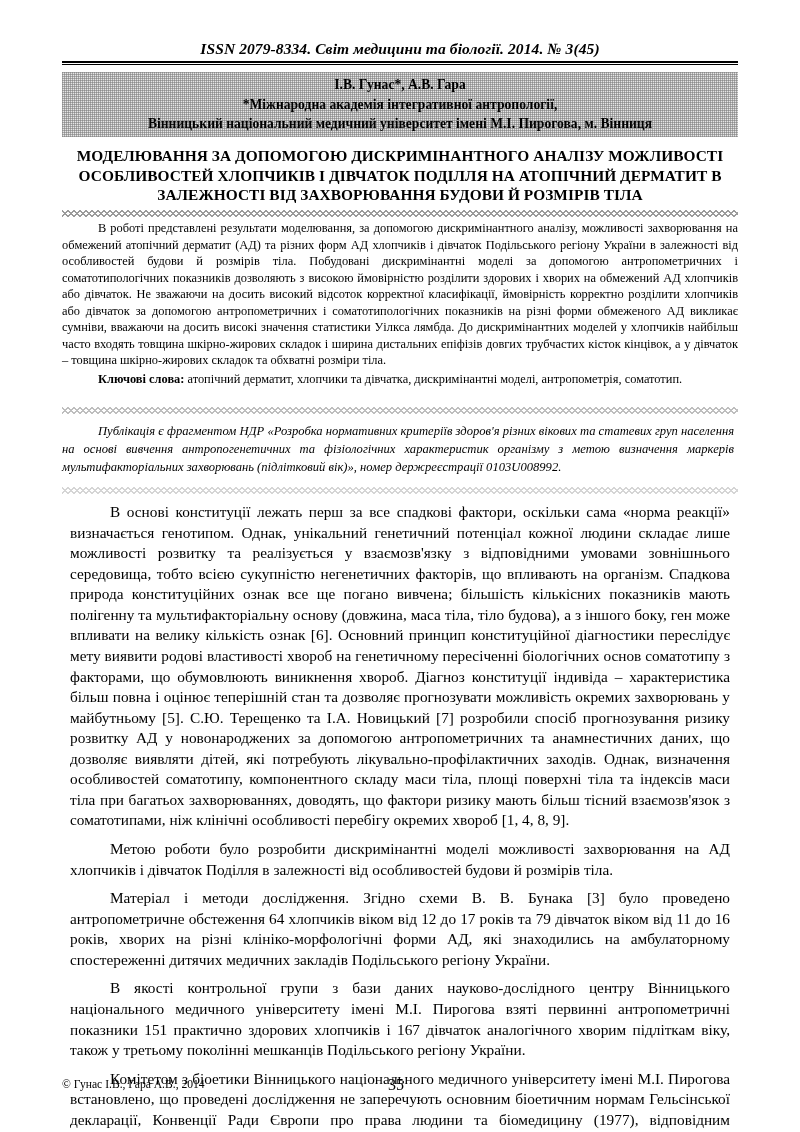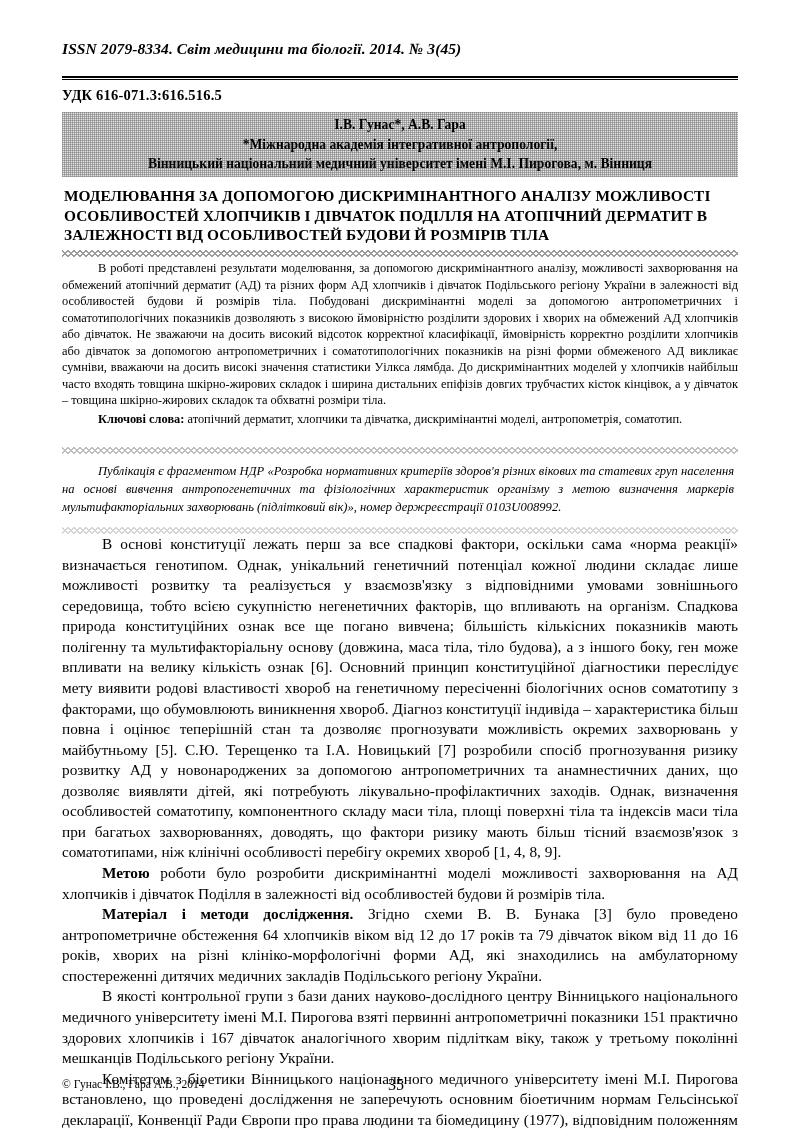--- a/index.html
+++ b/index.html
@@ -16,27 +16,27 @@
     width: 800px;
     height: 1132px;
     background: #ffffff;
     box-sizing: border-box;
     padding: 40px 62px 0 62px;
     overflow: hidden;
   }
 
   
   .running-head {
-    text-align: left;
+    text-align: center;
     font-style: italic;
     font-weight: bold;
     font-size: 15.5px;
     letter-spacing: 0.1px;
     line-height: 1.15;
-    padding-bottom: 17px;
+    padding-bottom: 2px;
   }
   .rule-double {
     border-top: 2.2px solid #000;
     border-bottom: 1px solid #000;
     height: 1.5px;
     margin: 1px 0 7px 0;
   }
 
   
   .udc {
@@ -60,20 +60,21 @@
     font-weight: bold;
     font-size: 13.6px;
     line-height: 1.42;
     padding: 3px 4px 4px 4px;
     margin-bottom: 9px;
   }
   .author-band div { white-space: nowrap; }
 
   
   .article-title {
+    text-align: center;
     font-weight: bold;
     font-size: 15.4px;
     line-height: 1.26;
     letter-spacing: 0.05px;
     margin: 0 2px 6px 2px;
   }
 
   
   .zigzag {
     height: 7px;
@@ -113,23 +114,23 @@
     text-indent: 36px;
     margin: 9px 4px 10px 0;
   }
 
   
   .body-par {
     font-size: 15.3px;
     line-height: 1.345;
     text-align: justify;
     text-indent: 40px;
-    margin: 0;
-  }
-  .body-par b { font-weight: bold; }
+    margin: 8px;
+  }
+  .body-par b { font-weight: normal; }
 
   
   .footer {
     position: absolute;
     left: 62px;
     right: 62px;
     bottom: 36px;
     height: 20px;
   }
   .copyright {
@@ -148,32 +149,31 @@
   }
 </style>
 </head>
 <body>
 
 <div class="page">
 
   <div class="running-head">ISSN 2079-8334. Світ медицини та біології. 2014. № 3(45)</div>
   <div class="rule-double"></div>
 
-  <div class="udc">УДК 616-071.3:616.516.5</div>
 
   <div class="author-band">
     <div>І.В. Гунас*, А.В. Гара</div>
     <div>*Міжнародна академія інтегративної антропології,</div>
     <div>Вінницький національний медичний університет імені М.І. Пирогова, м. Вінниця</div>
   </div>
 
   <div class="article-title">
     <div>МОДЕЛЮВАННЯ ЗА ДОПОМОГОЮ ДИСКРИМІНАНТНОГО АНАЛІЗУ МОЖЛИВОСТІ</div>
     <div>ОСОБЛИВОСТЕЙ ХЛОПЧИКІВ І ДІВЧАТОК ПОДІЛЛЯ НА АТОПІЧНИЙ ДЕРМАТИТ В</div>
-    <div>ЗАЛЕЖНОСТІ ВІД ОСОБЛИВОСТЕЙ БУДОВИ Й РОЗМІРІВ ТІЛА</div>
+    <div>ЗАЛЕЖНОСТІ ВІД ЗАХВОРЮВАННЯ БУДОВИ Й РОЗМІРІВ ТІЛА</div>
   </div>
 
   <div class="zigzag"></div>
 
   <div class="abstract">В роботі представлені результати моделювання, за допомогою дискримінантного аналізу, можливості захворювання на обмежений атопічний дерматит (АД) та різних форм АД хлопчиків і дівчаток Подільського регіону України в залежності від особливостей будови й розмірів тіла. Побудовані дискримінантні моделі за допомогою антропометричних і соматотипологічних показників дозволяють з високою ймовірністю розділити здорових і хворих на обмежений АД хлопчиків або дівчаток. Не зважаючи на досить високий відсоток корректної класифікації, ймовірність корректно розділити хлопчиків або дівчаток за допомогою антропометричних і соматотипологічних показників на різні форми обмеженого АД викликає сумніви, вважаючи на досить високі значення статистики Уілкса лямбда. До дискримінантних моделей у хлопчиків найбільш часто входять товщина шкірно-жирових складок і ширина дистальних епіфізів довгих трубчастих кісток кінцівок, а у дівчаток – товщина шкірно-жирових складок та обхватні розміри тіла.</div>
 
   <div class="keywords"><b>Ключові слова:</b><span> атопічний дерматит, хлопчики та дівчатка, дискримінантні моделі, антропометрія, соматотип.</span></div>
 
   <div class="zigzag light"></div>
 

